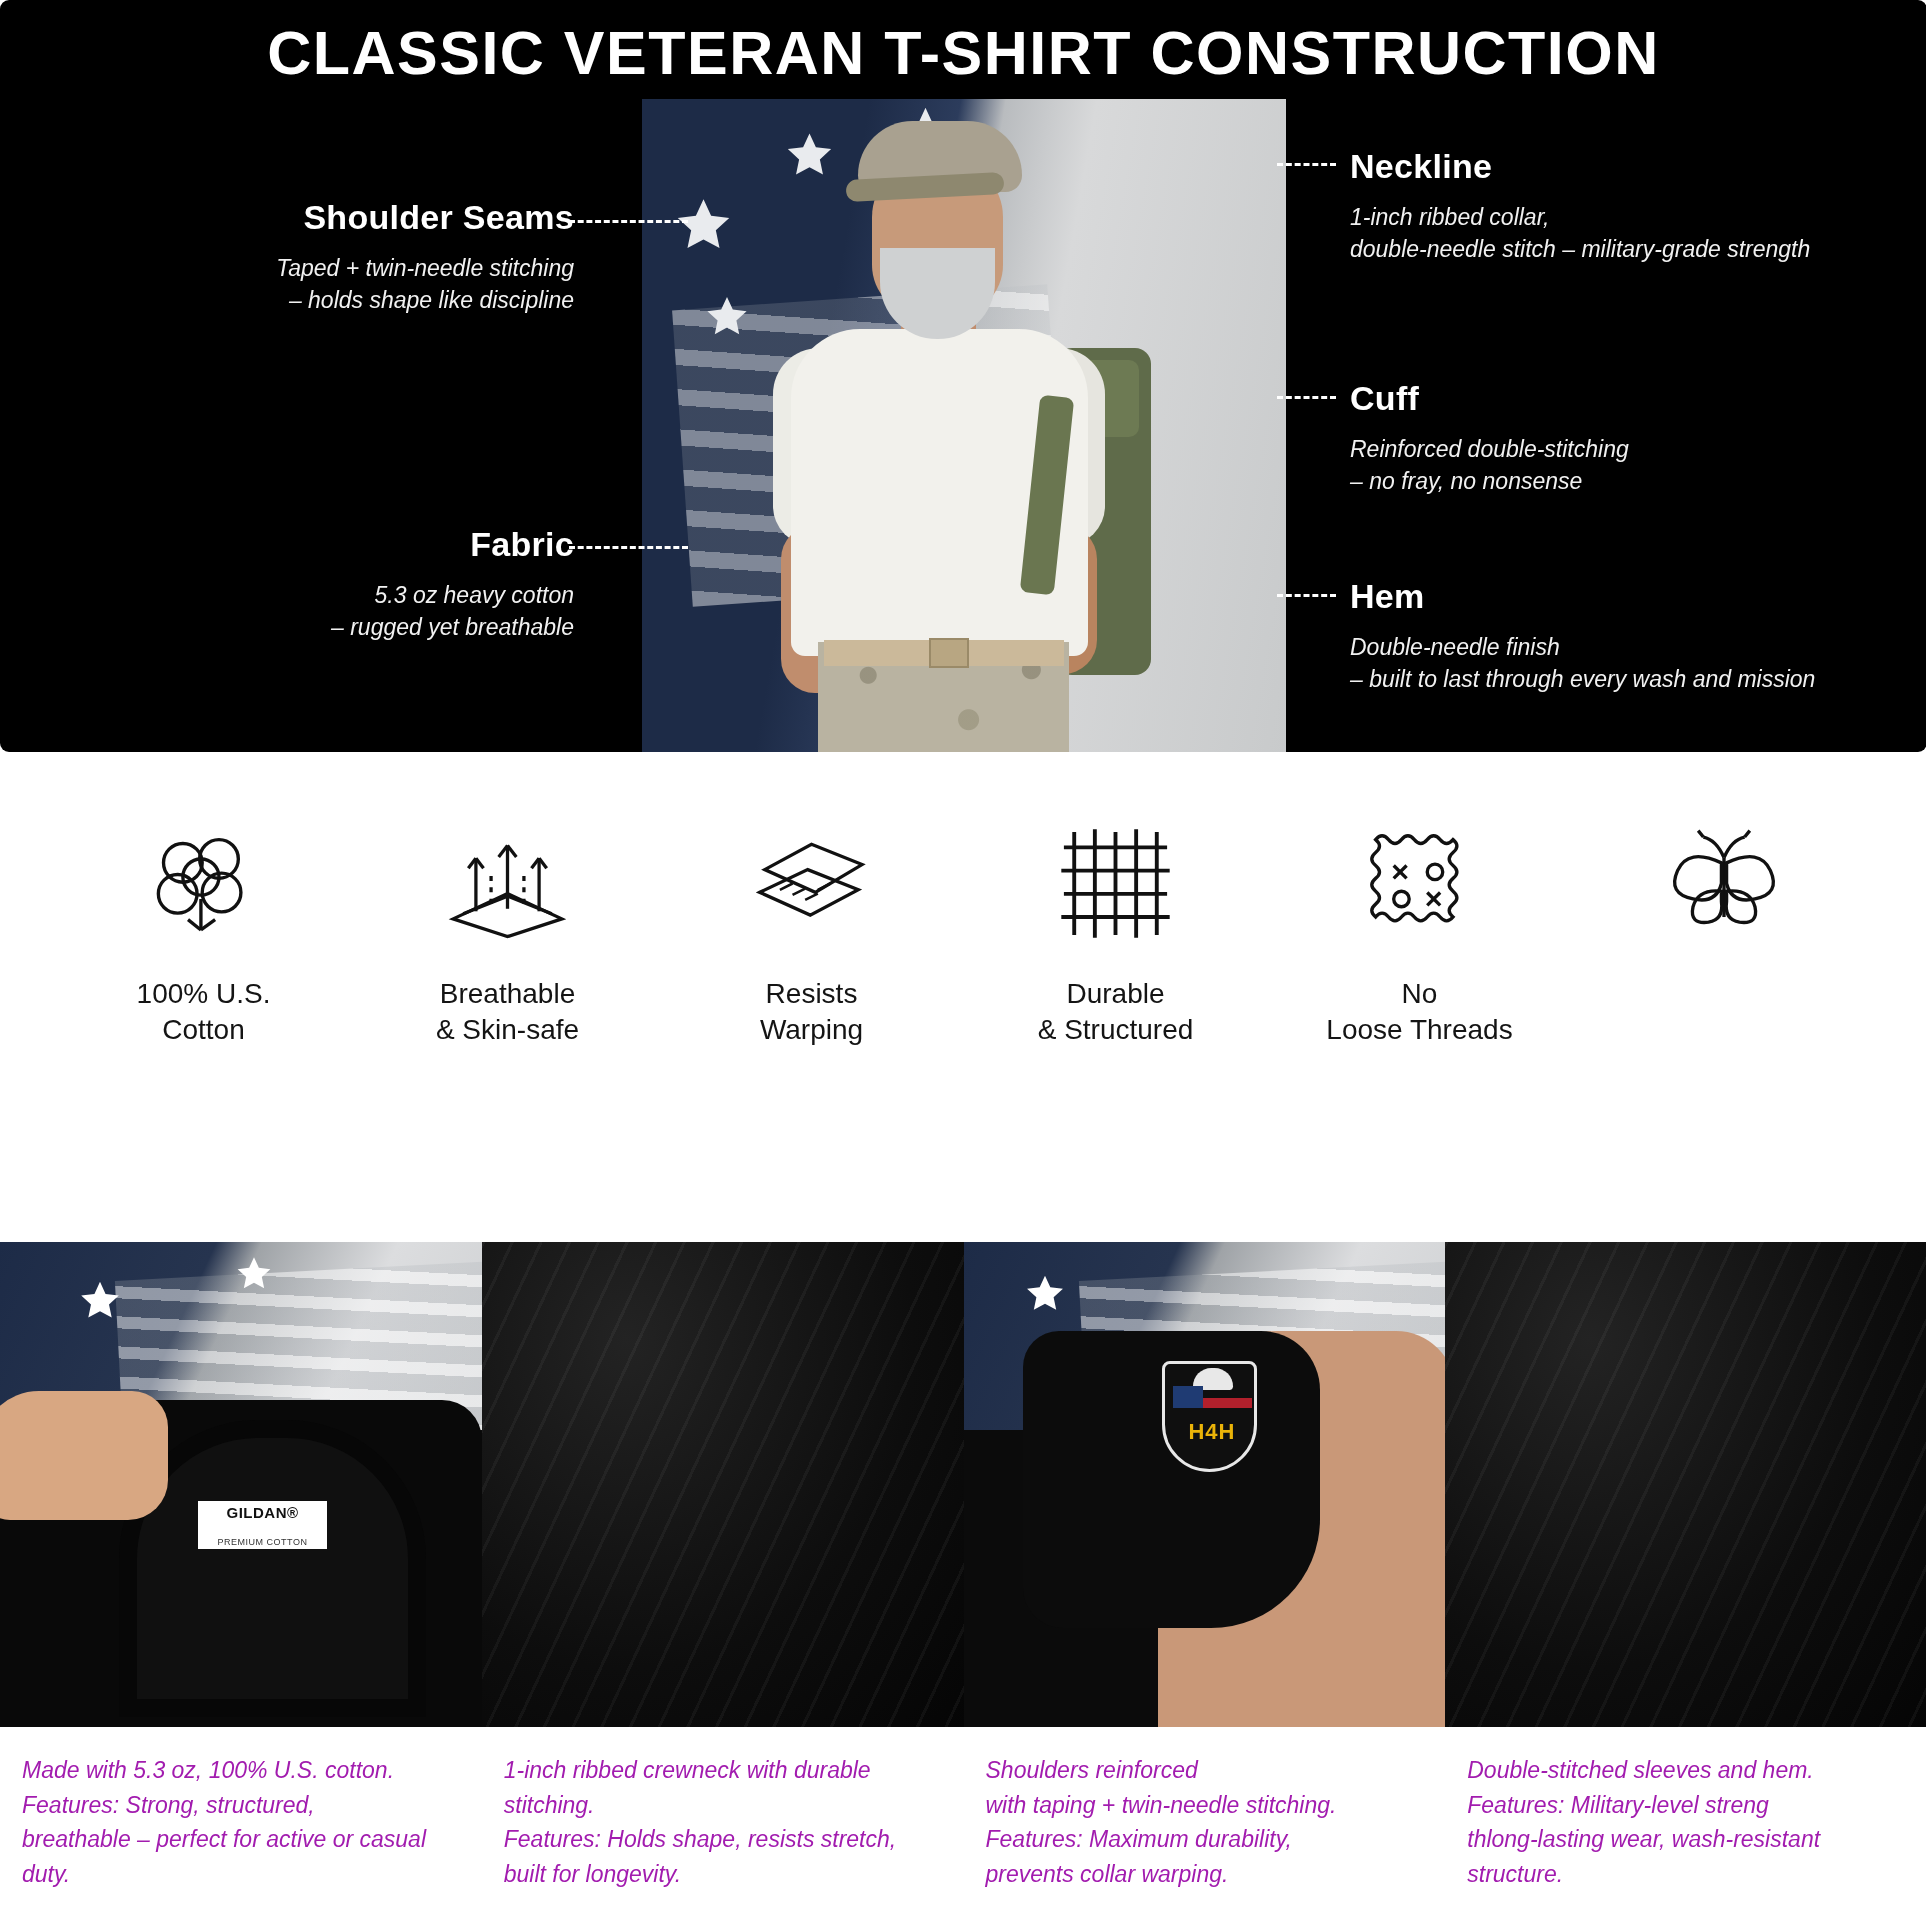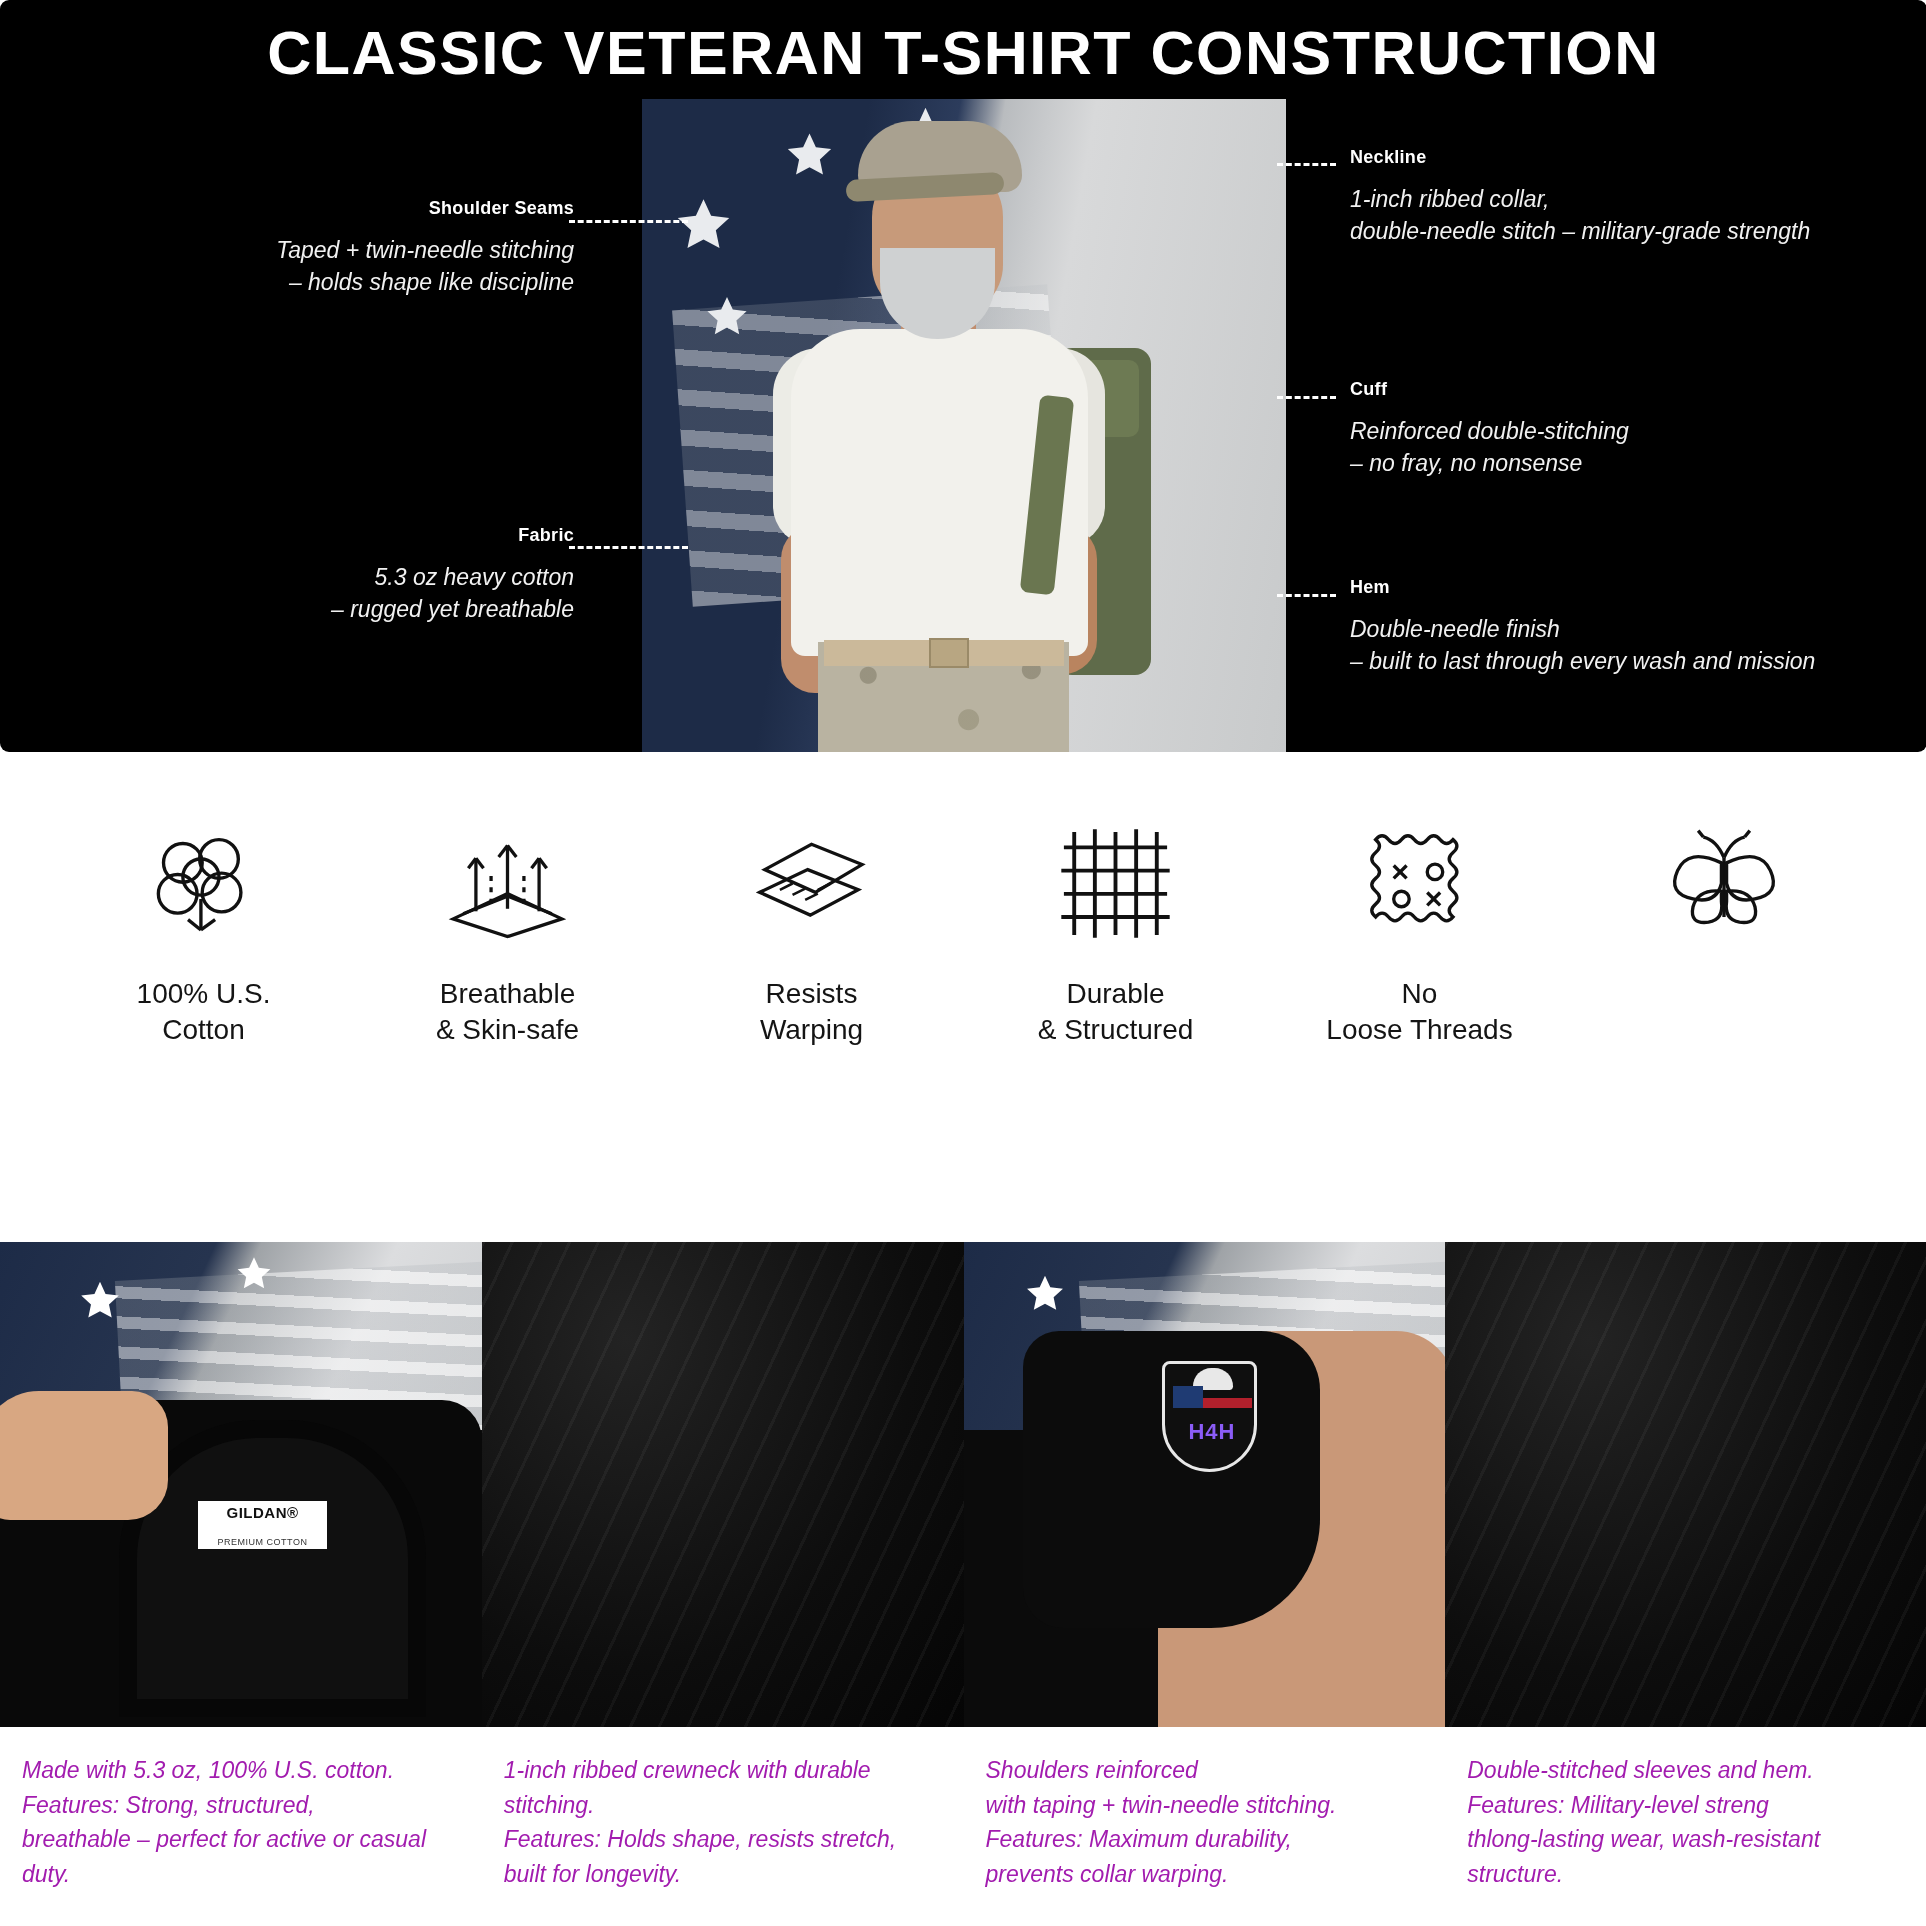--- a/index.html
+++ b/index.html
@@ -81,21 +81,21 @@
                        radial-gradient(circle at 60% 70%, rgba(140,135,110,.5) 10px, transparent 11px),
                        radial-gradient(circle at 85% 25%, rgba(110,105,85,.45) 9px, transparent 10px); }
   .fig-belt { position:absolute; left: 182px; top: 541px; width: 240px; height: 26px; background:#cbb99a; }
   .fig-buckle { position:absolute; left: 287px; top: 539px; width: 40px; height: 30px; background:#b8a682; border:2px solid #9a8a68; }
   .fig-pack { position:absolute; left: 414px; top: 249px; width: 95px; height: 327px; background:#5f6b4a; border-radius: 16px; }
   .fig-pack-pocket { position:absolute; left: 424px; top: 261px; width: 73px; height: 77px; background:#6d7a53; border-radius: 10px; }
   .fig-strap { position:absolute; left: 388px; top: 297px; width: 34px; height: 198px; background:#6a7650; transform: rotate(6deg); border-radius: 8px; }
 
   
   .callout { position: absolute; color: #ffffff; }
-  .callout .lbl { font-size: 18px; font-weight: bold; letter-spacing: 0.3px; }
+  .callout .lbl { font-size: 34px; font-weight: bold; letter-spacing: 0.3px; }
   .callout .desc { font-size: 23px; font-style: italic; line-height: 1.38; margin-top: 16px; color:#f1f1f1; }
   .callout.left { text-align: right; }
   .callout.right { text-align: left; }
 
   .dash { position: absolute; border-top: 3px dashed #ffffff; height: 0; }
 
   
   .craft {
     position: relative;
     width: 1927px;
@@ -150,21 +150,21 @@
   .collar { position:absolute; left: 119px; top: 178px; width: 307px; height: 297px; background:#101010; border-radius: 139px 139px 0 0; border: 18px solid #070707; }
   .tag { position:absolute; left: 198px; top: 259px; width: 129px; height: 48px; background:#ffffff; display:flex; flex-direction:column; align-items:center; justify-content:center; }
   .tag .b { font-size: 15px; font-weight: bold; letter-spacing: 0.5px; color:#111; }
   .tag .s { font-size: 9px; letter-spacing: 0.5px; color:#333; margin-top:16px; }
   .arm { position:absolute; right: -10px; bottom: -20px; width: 297px; height: 416px; background:#c99878; border-radius: 119px 59px 0 0; }
   .sleeve { position:absolute; left: 59px; top: 89px; width: 297px; height: 297px; background:#0c0c0c; border-radius: 36px 59px 109px 40px; }
   .badge { position:absolute; left: 198px; top: 119px; width: 95px; height: 111px; }
   .badge .shield { width:95px; height:111px; background:#0f0f0f; border:3px solid #e8e8e8; border-radius: 8px 8px 48px 48px; position:relative; overflow:hidden;}
   .badge .stripe-red { position:absolute; left:8px; top: 34px; width: 79px; height: 10px; background:#b2202c; }
   .badge .stripe-blue { position:absolute; left:8px; top: 22px; width: 30px; height: 22px; background:#1f3b73; }
-  .badge .h4h { position:absolute; left:0; top: 55px; width:95px; text-align:center; color:#8b5cf6; font-size:22px; font-weight:bold; letter-spacing:1px; }
+  .badge .h4h { position:absolute; left:0; top: 55px; width:95px; text-align:center; color:#eab308; font-size:22px; font-weight:bold; letter-spacing:1px; }
   .badge .eagle { position:absolute; left: 28px; top: 4px; width: 40px; height: 22px; background:#e8e8e8; border-radius: 20px 20px 4px 4px; }
 
   
   .captions { display: flex; width: 1927px; padding: 26px 0 0 0; background:#fff; }
   .cap-cell { width: 482px; padding: 0 22px 0 22px; }
   .cap-cell p {
     font-size: 23px;
     font-style: italic;
     line-height: 1.5;
     color: #a21caf;

